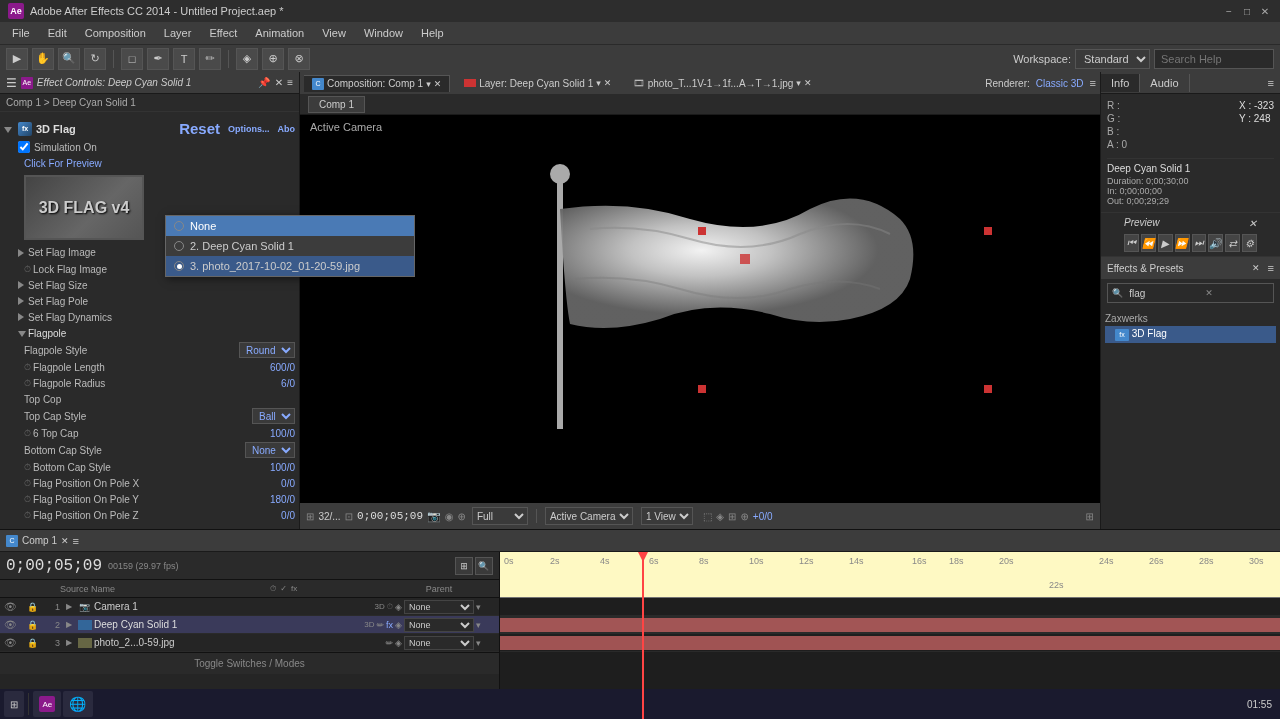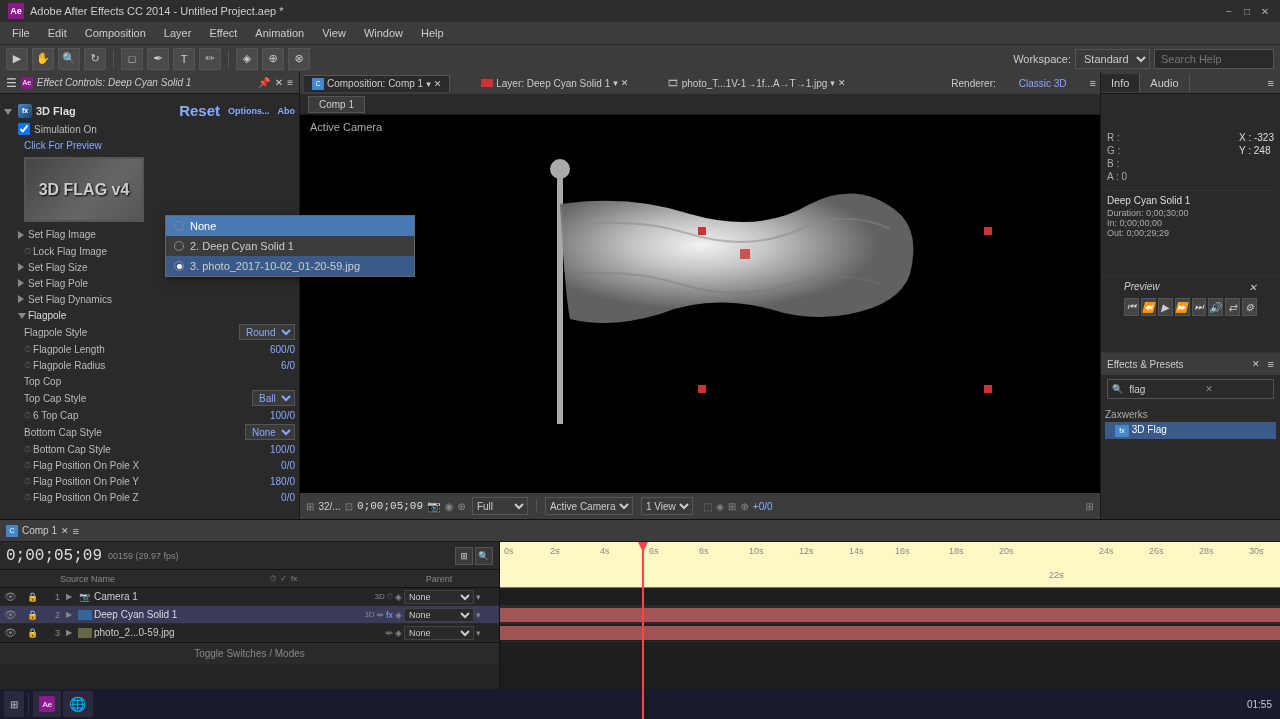--- a/index.html
+++ b/index.html
@@ -123,21 +123,20 @@
       gap: 4px;
     }
 
     
     #right-panel {
       width: 180px;
       background: #2a2a2a;
       border-left: 1px solid #1a1a1a;
       display: flex;
       flex-direction: column;
-      gap: 32px;
     }
     #right-panel-tabs {
       height: 22px;
       background: #3c3c3c;
       display: flex;
       align-items: center;
       border-bottom: 1px solid #1a1a1a;
     }
     .panel-tab {
       padding: 3px 10px;
@@ -425,20 +424,23 @@
     <div id="left-panel">
       <div id="left-panel-header">
         <span style="font-size:12px;">☰</span>
         <span style="width:12px;height:12px;background:#8b1a8b;border-radius:1px;display:inline-flex;align-items:center;justify-content:center;font-size:7px;color:#fff;">Ae</span>
         <span style="font-size:10px;flex:1;font-style:italic;">Effect Controls: Deep Cyan Solid 1</span>
         <span style="font-size:10px;">📌</span>
         <span style="font-size:10px;">✕</span>
         <span style="font-size:10px;">≡</span>
       </div>
 
+      <div style="padding:3px 6px;font-size:10px;color:#aaa;border-bottom:1px solid #333;">
+        <span>Comp 1 &gt; Deep Cyan Solid 1</span>
+      </div>
 
       <div id="effect-controls-content">
 
         <div style="padding:2px 0;">
           <div class="ec-section-header">
             <span class="ec-twirl"><span class="triangle-down"></span></span>
             <span style="width:14px;height:14px;background:linear-gradient(135deg,#4488cc,#224466);border-radius:2px;display:inline-flex;align-items:center;justify-content:center;font-size:7px;color:#fff;">fx</span>
             <span style="flex:1;">3D Flag</span>
             <span style="font-size:15px;color:#88aaff;cursor:pointer;">Reset</span>
             <span style="font-size:9px;color:#88aaff;cursor:pointer;margin-left:4px;">Options...</span>
@@ -559,21 +561,21 @@
           </div>
         </div>
       </div>
 
       <div style="position:relative;right:0;top:0;width:8px;"></div>
     </div>
 
     <div id="viewer-panel">
 
       <div style="background:#3c3c3c;border-bottom:1px solid #1a1a1a;">
-        <div style="display:flex;height:22px;align-items:center;padding:0 4px;gap:23px;">
+        <div style="display:flex;height:22px;align-items:center;padding:0 4px;gap:6px;">
 
           <div style="display:flex;align-items:center;gap:3px;background:#2a2a2a;padding:2px 8px;border-top:1px solid #555;border-right:1px solid #555;cursor:pointer;">
             <span style="width:12px;height:12px;background:#4488cc;border-radius:1px;display:inline-block;font-size:7px;color:#fff;text-align:center;line-height:12px;">C</span>
             <span style="font-size:10px;">Composition: Comp 1</span>
             <span style="font-size:9px;">▾</span>
             <span style="font-size:9px;">✕</span>
           </div>
 
           <div style="display:flex;align-items:center;gap:3px;padding:2px 8px;cursor:pointer;">
             <span style="width:12px;height:8px;background:#cc3333;display:inline-block;"></span>
@@ -876,21 +878,21 @@
         <div style="height:46px;background:#fef9c3;border-bottom:1px solid #737373;position:relative;">
           <div style="display:flex;height:18px;align-items:center;padding:0 4px;font-size:9px;color:#888;gap:2px;">
             <span style="position:absolute;left:4px;">0s</span>
             <span style="position:absolute;left:50px;">2s</span>
             <span style="position:absolute;left:100px;">4s</span>
             <span style="position:absolute;left:149px;">6s</span>
             <span style="position:absolute;left:199px;">8s</span>
             <span style="position:absolute;left:249px;">10s</span>
             <span style="position:absolute;left:299px;">12s</span>
             <span style="position:absolute;left:349px;">14s</span>
-            <span style="position:absolute;left:395px;">16s</span>
+            <span style="position:absolute;left:412px;">16s</span>
             <span style="position:absolute;left:449px;">18s</span>
             <span style="position:absolute;left:499px;">20s</span>
             <span style="position:absolute;left:549px;margin-top:48px;">22s</span>
             <span style="position:absolute;left:599px;">24s</span>
             <span style="position:absolute;left:649px;">26s</span>
             <span style="position:absolute;left:699px;">28s</span>
             <span style="position:absolute;left:749px;">30s</span>
           </div>
 
           <div style="position:absolute;left:142px;top:0;width:2px;background:#ff4444;height:100%;z-index:10;">

